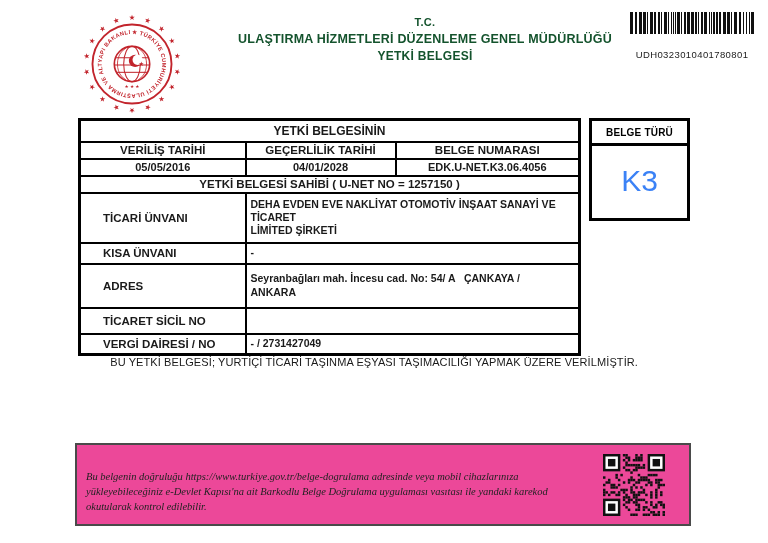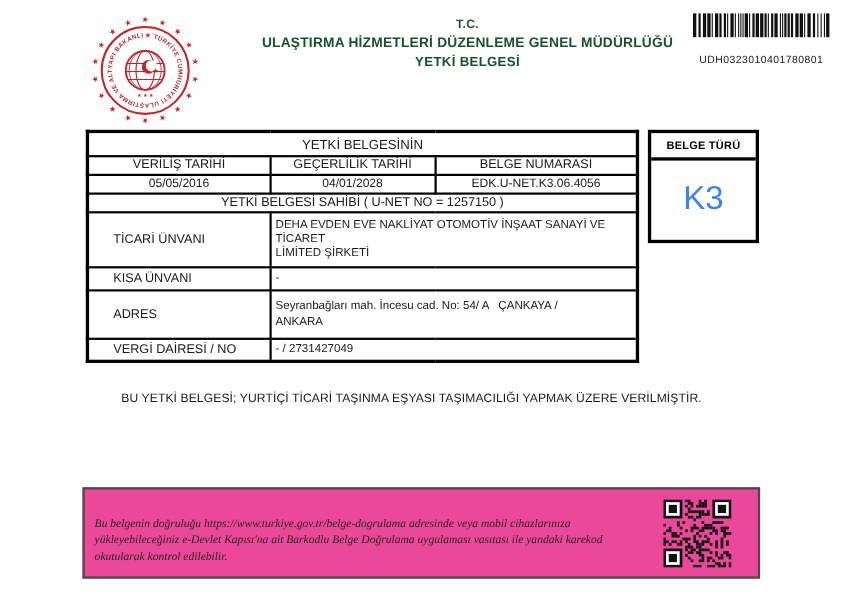--- a/index.html
+++ b/index.html
@@ -22,21 +22,21 @@
   .header-text .h-l4   { font-size:12px;  margin-top:3px; letter-spacing:.3px; }
 
   .barcode-block { position:absolute; left:628px; top:12px; width:128px; text-align:center; }
   .barcode-block svg { display:block; }
   .barcode-text { font-size:9.5px; color:#222; margin-top:15px; letter-spacing:.4px; }
 
   
   .main-table {
     position:absolute; left:78px; top:118px;
     border-collapse:collapse; width:500px; table-layout:fixed;
-    font-weight:normal; color:#1a1a1a;padding-left:28px;
+    font-weight:bold; color:#1a1a1a;padding-left:28px;
   }
   .main-table td { border:2px solid #000; padding:1px 4px; vertical-align:middle; }
   .main-table { border:3px solid #000; }
   td.sec-title   { text-align:center; font-size:12px; height:22px; }
   td.col-head    { text-align:center; font-size:11.5px; height:17px; }
   td.col-val     { text-align:center; font-size:11px; height:17px; }
   td.row-label   { font-size:11.5px; padding-left:22px; }
   td.row-value   { font-size:10.5px; white-space:pre-wrap; line-height:1.25; }
   tr.r-ticari  td { height:50px; }
   tr.r-kisa    td { height:21px; }
@@ -196,20 +196,24 @@
 LİMİTED ŞİRKETİ</td>
     </tr>
     <tr class="r-kisa">
       <td class="row-label">KISA ÜNVANI</td>
       <td class="row-value" colspan="2">-</td>
     </tr>
     <tr class="r-adres">
       <td class="row-label">ADRES</td>
       <td class="row-value" colspan="2">Seyranbağları mah. İncesu cad. No: 54/ A   ÇANKAYA /
 ANKARA</td>
+    </tr>
+    <tr class="r-sicil">
+      <td class="row-label">TİCARET SİCİL NO</td>
+      <td class="row-value" colspan="2"></td>
     </tr>
     <tr class="r-vergi">
       <td class="row-label">VERGİ DAİRESİ / NO</td>
       <td class="row-value" colspan="2">- / 2731427049</td>
     </tr>
   </tbody>
     </table>
 
   <div class="belge-turu">
     <div class="bt-header">BELGE TÜRÜ</div>

